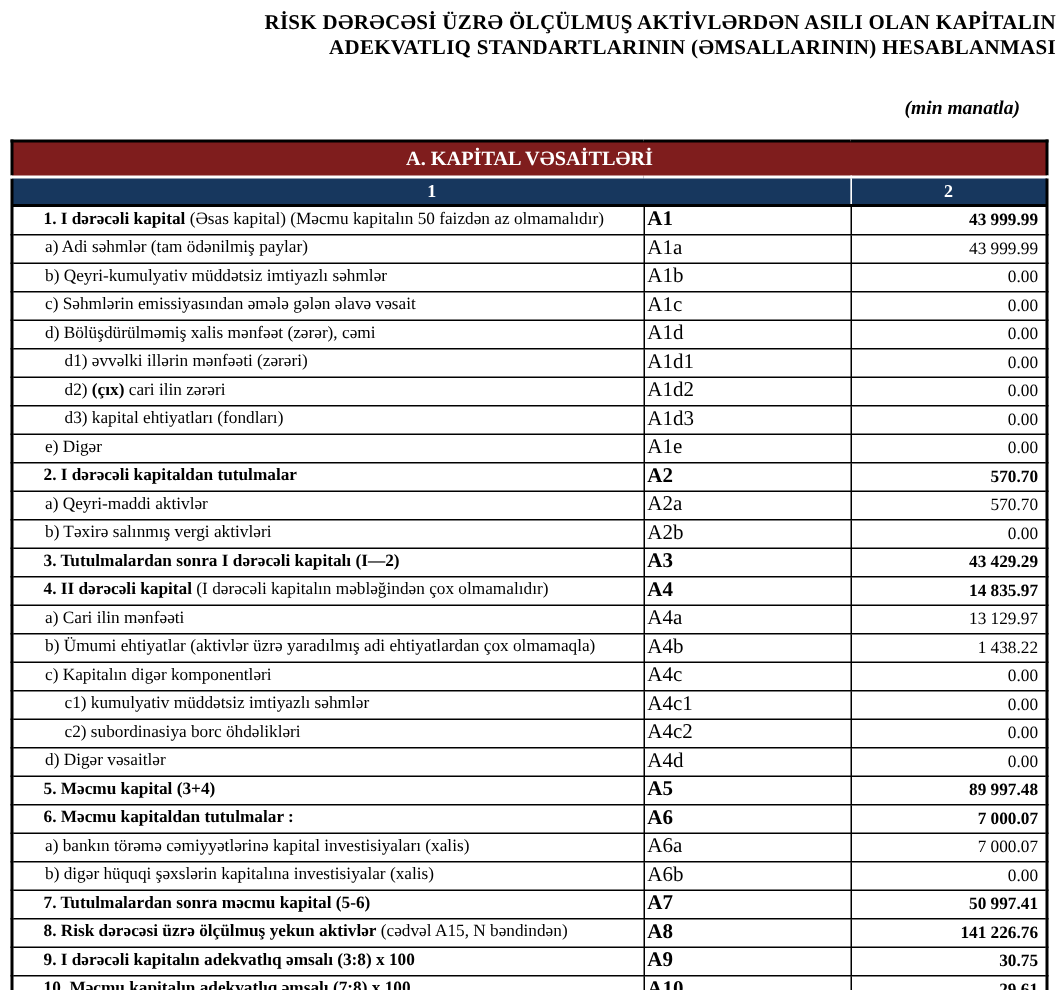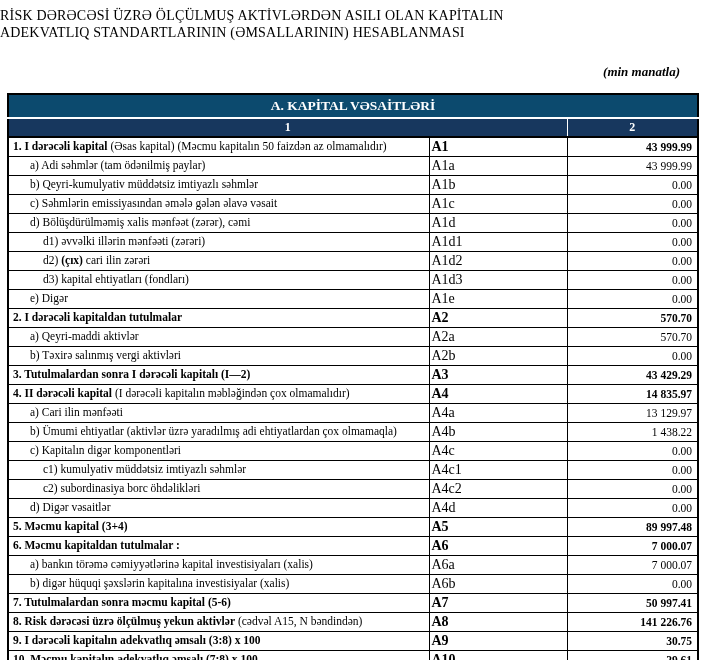--- a/index.html
+++ b/index.html
@@ -7,22 +7,22 @@
     padding: 0;
     width: 704px;
     height: 660px;
     background: #ffffff;
     overflow: hidden;
     font-family: "Liberation Serif", "DejaVu Serif", serif;
     color: #000000;
   }
   .page-title {
     margin-top: 7px;
-    text-align: left;
-    font-weight: normal;
+    text-align: right;
+    font-weight: bold;
     font-size: 14px;
     line-height: 1.22;
     letter-spacing: 0.2px;
   }
   .unit-note {
     margin-top: 23px;
     margin-right: 24px;
     text-align: right;
     font-style: italic;
     font-weight: bold;
@@ -33,21 +33,21 @@
     margin: 13px 7px 0 7px;
     width: 690px;
     border-collapse: collapse;
     table-layout: fixed;
   }
   table.capital-table, table.capital-table td {
     border: 1px solid #000000;
   }
   table.capital-table { border-width: 2px; }
   tr.section-header td {
-    background: #0c4a6e;
+    background: #7f1d1d;
     color: #ffffff;
     font-weight: bold;
     font-size: 13.5px;
     text-align: center;
     height: 20px;
     border: none;
     border-bottom: 2px solid #ffffff;
   }
   tr.col-header td {
     background: #17375E;
@@ -60,21 +60,21 @@
     border-bottom: 2px solid #000000;
   }
   tr.col-header td.col2 { border-left: 1px solid #ffffff; }
   td.cell-label {
     font-size: 11.5px;
     line-height: 1.2;
     padding: 1px 3px;
     height: 15px;
     vertical-align: middle;
   }
-  td.cell-label.indent-0 { padding-left: 4px; }
+  td.cell-label.indent-0 { padding-left: 20px; }
   td.cell-label.indent-1 { padding-left: 21px; }
   td.cell-label.indent-2 { padding-left: 34px; }
   td.cell-code {
     font-size: 14px;
     text-align: left;
     vertical-align: middle;
     padding: 1px 2px;
   }
   td.cell-value {
     font-size: 11.5px;

